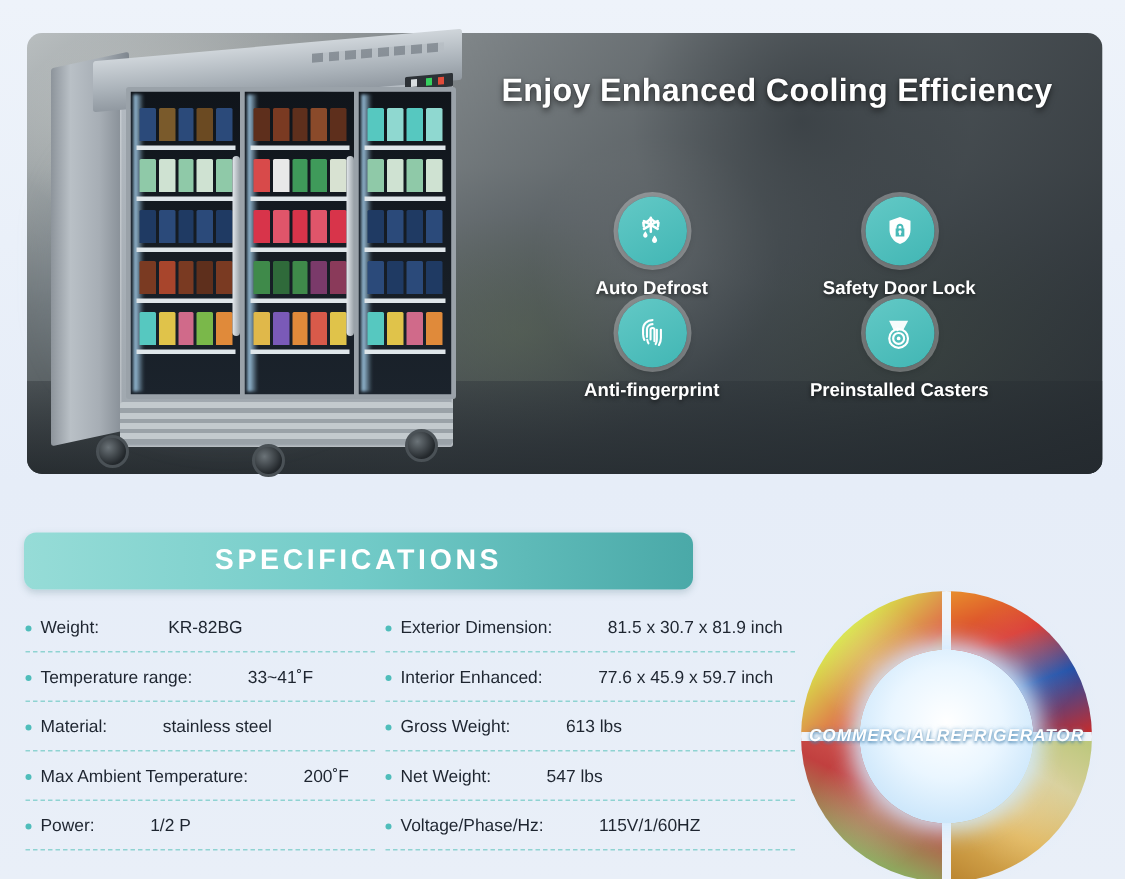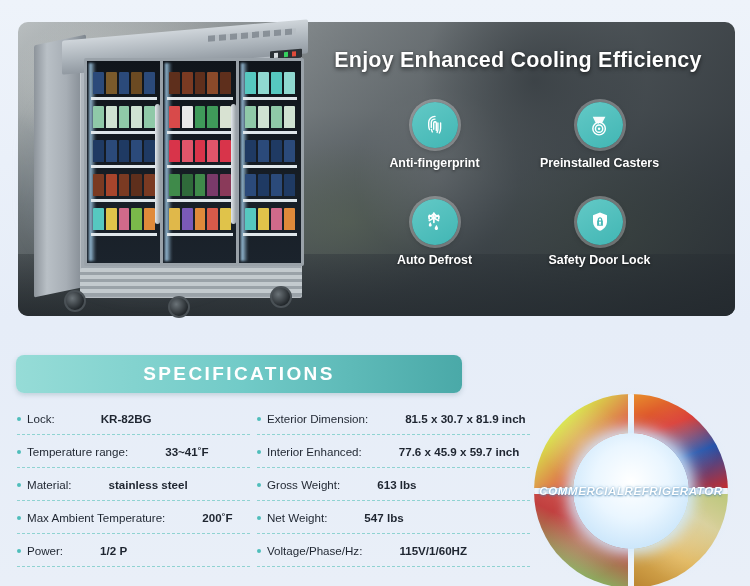--- a/index.html
+++ b/index.html
@@ -227,21 +227,21 @@
     border-radius: 50%;
     background: #4fbdbb;
   }
   .spec-item::after {
     content: "";
     position: absolute;
     left: 1px; right: 6px; bottom: 0;
     border-bottom: 1px dashed #8fd3d2;
   }
   .spec-label { font-weight: normal; }
-  .spec-value { font-weight: bold; margin-left: 5px; padding-left: 32px; }
+  .spec-value { font-weight: normal; margin-left: 5px; padding-left: 32px; }
   .spec-item.model .spec-value { margin-left: 14px; }
 
   
   .collage {
     position: absolute;
     left: 534px; top: 394px;
     width: 194px; height: 194px;
   }
   .collage-glow{
     position:absolute; inset:-8px;
@@ -300,20 +300,52 @@
 
 <div class="hero">
   <div class="hero-photo">
     <div class="hero-steam"></div>
     <div class="hero-counter"></div>
   </div>
 
   <div class="hero-title">Enjoy Enhanced Cooling Efficiency</div>
 
   <div class="features">
+    <div class="feature-row second">
+
+      <div class="feature">
+        <div class="feature-icon">
+          <svg width="25" height="25" viewBox="0 0 24 24" fill="none" stroke="#ffffff" stroke-width="1.6" stroke-linecap="round">
+            <path d="M11.4 3v9"></path>
+            <path d="M7 5.1l8.8 5.1"></path>
+            <path d="M15.8 5.1L7 10.2"></path>
+            <path d="M11.4 3.6l-1.9 1.6M11.4 3.6l1.9 1.6"></path>
+            <path d="M6.6 6.2l.3 2.4M6.6 6.2l2.3-.6"></path>
+            <path d="M16.3 6.2l-.3 2.4M16.3 6.2l-2.3-.6"></path>
+            <path d="M9.3 14.3c0 .9-.6 1.6-1.4 1.6s-1.4-.7-1.4-1.6c0-.9 1.4-2.6 1.4-2.6s1.4 1.7 1.4 2.6z" fill="#ffffff" stroke="none"></path>
+            <path d="M15.4 17.4c0 1-.7 1.8-1.6 1.8s-1.6-.8-1.6-1.8c0-1 1.6-3 1.6-3s1.6 2 1.6 3z" fill="#ffffff" stroke="none"></path>
+          </svg>
+        </div>
+        <div class="feature-label">Auto Defrost</div>
+      </div>
+
+      <div class="feature">
+        <div class="feature-icon">
+          <svg width="24" height="24" viewBox="0 0 24 24">
+            <path d="M12 2.6l7 2.6v6c0 4.4-2.9 8.2-7 9.5-4.1-1.3-7-5.1-7-9.5v-6z" fill="#ffffff"></path>
+            <path d="M12 7.2c-1.3 0-2.3 1-2.3 2.3v.9h-.6v5.3h5.8v-5.3h-.6v-.9c0-1.3-1-2.3-2.3-2.3zm0 1.3c.6 0 1 .5 1 1v.9h-2v-.9c0-.5.4-1 1-1z" fill="#48bab8"></path>
+            <circle cx="12" cy="12.6" r="1.1" fill="#ffffff"></circle>
+            <rect x="11.4" y="12.6" width="1.2" height="2.3" rx=".5" fill="#ffffff"></rect>
+          </svg>
+        </div>
+        <div class="feature-label">Safety Door Lock</div>
+      </div>
+
+    </div>
+
     <div class="feature-row">
 
       <div class="feature">
         <div class="feature-icon">
           <svg width="24" height="24" viewBox="0 0 24 24" fill="none" stroke="#ffffff" stroke-width="1.4" stroke-linecap="round">
             <path d="M12 3.4c-3.6 0-6.3 2.6-6.3 6.1v3.3"></path>
             <path d="M12 6.1c-2.1 0-3.7 1.6-3.7 3.4v5.1"></path>
             <path d="M12 8.7c-.8 0-1.3.5-1.3 1.2v6.4"></path>
             <path d="M12 8.7c.8 0 1.3.5 1.3 1.2v7.6"></path>
             <path d="M14.9 9.9v6.3c0 1.2-.3 2.3-.8 3.2"></path>
@@ -332,52 +364,20 @@
             <circle cx="11.6" cy="15" r="6"></circle>
             <circle cx="11.6" cy="15" r="3.5"></circle>
             <circle cx="11.6" cy="15" r="1.2" fill="#ffffff" stroke="none"></circle>
             <path d="M10.9 9.7v-1.1"></path>
           </svg>
         </div>
         <div class="feature-label">Preinstalled Casters</div>
       </div>
 
     </div>
-
-    <div class="feature-row second">
-
-      <div class="feature">
-        <div class="feature-icon">
-          <svg width="25" height="25" viewBox="0 0 24 24" fill="none" stroke="#ffffff" stroke-width="1.6" stroke-linecap="round">
-            <path d="M11.4 3v9"></path>
-            <path d="M7 5.1l8.8 5.1"></path>
-            <path d="M15.8 5.1L7 10.2"></path>
-            <path d="M11.4 3.6l-1.9 1.6M11.4 3.6l1.9 1.6"></path>
-            <path d="M6.6 6.2l.3 2.4M6.6 6.2l2.3-.6"></path>
-            <path d="M16.3 6.2l-.3 2.4M16.3 6.2l-2.3-.6"></path>
-            <path d="M9.3 14.3c0 .9-.6 1.6-1.4 1.6s-1.4-.7-1.4-1.6c0-.9 1.4-2.6 1.4-2.6s1.4 1.7 1.4 2.6z" fill="#ffffff" stroke="none"></path>
-            <path d="M15.4 17.4c0 1-.7 1.8-1.6 1.8s-1.6-.8-1.6-1.8c0-1 1.6-3 1.6-3s1.6 2 1.6 3z" fill="#ffffff" stroke="none"></path>
-          </svg>
-        </div>
-        <div class="feature-label">Auto Defrost</div>
-      </div>
-
-      <div class="feature">
-        <div class="feature-icon">
-          <svg width="24" height="24" viewBox="0 0 24 24">
-            <path d="M12 2.6l7 2.6v6c0 4.4-2.9 8.2-7 9.5-4.1-1.3-7-5.1-7-9.5v-6z" fill="#ffffff"></path>
-            <path d="M12 7.2c-1.3 0-2.3 1-2.3 2.3v.9h-.6v5.3h5.8v-5.3h-.6v-.9c0-1.3-1-2.3-2.3-2.3zm0 1.3c.6 0 1 .5 1 1v.9h-2v-.9c0-.5.4-1 1-1z" fill="#48bab8"></path>
-            <circle cx="12" cy="12.6" r="1.1" fill="#ffffff"></circle>
-            <rect x="11.4" y="12.6" width="1.2" height="2.3" rx=".5" fill="#ffffff"></rect>
-          </svg>
-        </div>
-        <div class="feature-label">Safety Door Lock</div>
-      </div>
-
-    </div>
   </div>
 
   <div class="fridge-wrap">
     <div class="fridge-shadow"></div>
     <div class="fr-side"></div>
     <div class="fr-body"></div>
     <div class="fr-top"></div>
     <div class="fr-vent"></div>
     <div class="fr-ctrl">
         <i></i>
@@ -546,21 +546,21 @@
 </div>
 
 <div class="spec-banner">
   <span class="spec-banner-text">SPECIFICATIONS</span>
 </div>
 
 <div class="spec-cols">
 
   <div class="spec-col left">
     <div class="spec-item model">
-      <span class="spec-label">Lock:</span>
+      <span class="spec-label">Weight:</span>
       <span class="spec-value">KR-82BG</span>
     </div>
     <div class="spec-item">
       <span class="spec-label">Temperature range:</span>
       <span class="spec-value">33~41˚F</span>
     </div>
     <div class="spec-item">
       <span class="spec-label">Material:</span>
       <span class="spec-value">stainless steel</span>
     </div>

